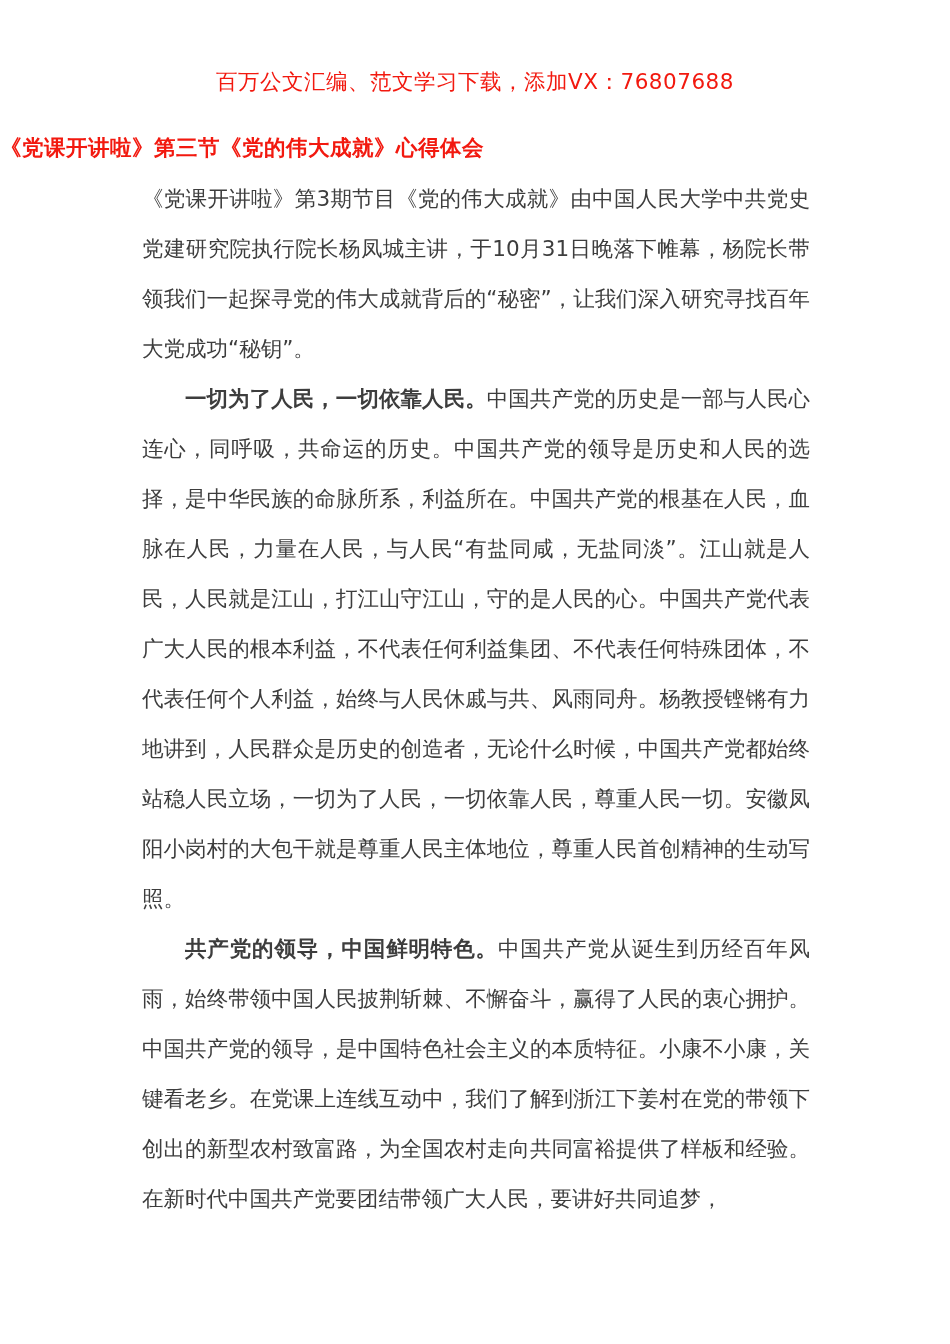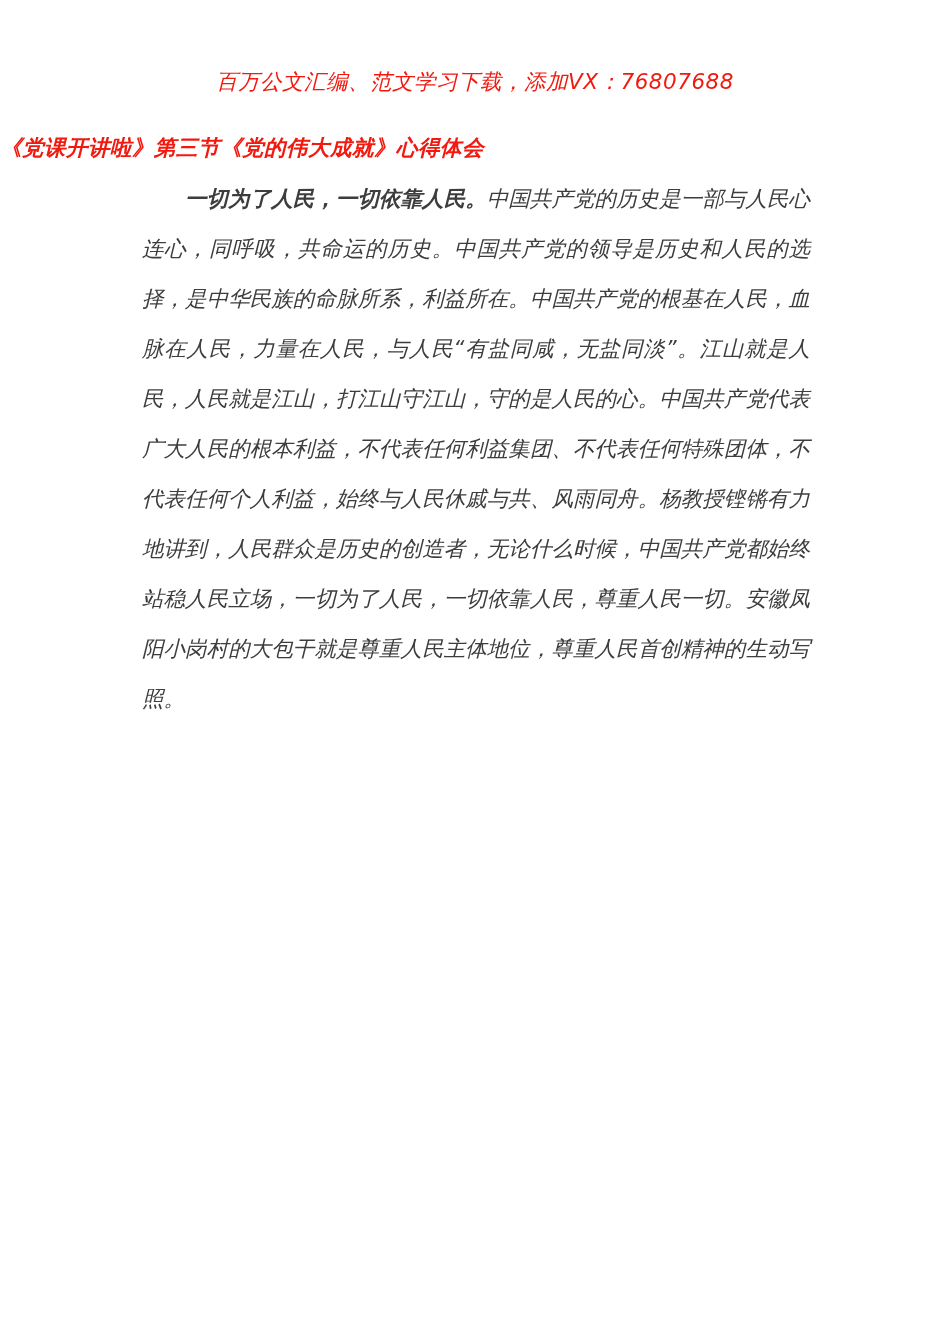--- a/index.html
+++ b/index.html
@@ -10,21 +10,20 @@
     background: #ffffff;
     font-family: "DejaVu Sans", "Liberation Sans", sans-serif;
   }
   .page {
     position: relative;
     width: 950px;
     height: 1344px;
     margin: 0;
     background: var(--bg, #ffffff);
     overflow: hidden;
-    font-style: italic;
   }
   .promo {
     padding-top: 67px;
     text-align: center;
     color: var(--accent, #f2190f);
     font-size: 21.5px;
     line-height: 30px;
     font-weight: normal;
     letter-spacing: 0.5px;
   }
@@ -60,19 +59,21 @@
 <body style="--bg: #ffffff; --accent: #f2190f; --text: #3d3d3d;">
 
 <div class="page">
 
   <div class="promo">百万公文汇编、范文学习下载，添加VX：76807688</div>
 
   <h1 class="doc-title">《党课开讲啦》第三节《党的伟大成就》心得体会</h1>
 
   <div class="doc-body">
 
+    <p class="para"><span>《党课开讲啦》第3期节目《党的伟大成就》由中国人民大学中共党史党建研究院执行院长杨凤城主讲，于10月31日晚落下帷幕，杨院长带领我们一起探寻党的伟大成就背后的“秘密”，让我们深入研究寻找百年大党成功“秘钥”。</span></p>
 
     <p class="para indent"><b>一切为了人民，一切依靠人民。</b><span>中国共产党的历史是一部与人民心连心，同呼吸，共命运的历史。中国共产党的领导是历史和人民的选择，是中华民族的命脉所系，利益所在。中国共产党的根基在人民，血脉在人民，力量在人民，与人民“有盐同咸，无盐同淡”。江山就是人民，人民就是江山，打江山守江山，守的是人民的心。中国共产党代表广大人民的根本利益，不代表任何利益集团、不代表任何特殊团体，不代表任何个人利益，始终与人民休戚与共、风雨同舟。杨教授铿锵有力地讲到，人民群众是历史的创造者，无论什么时候，中国共产党都始终站稳人民立场，一切为了人民，一切依靠人民，尊重人民一切。安徽凤阳小岗村的大包干就是尊重人民主体地位，尊重人民首创精神的生动写照。</span></p>
 
+    <p class="para indent"><b>共产党的领导，中国鲜明特色。</b><span>中国共产党从诞生到历经百年风雨，始终带领中国人民披荆斩棘、不懈奋斗，赢得了人民的衷心拥护。中国共产党的领导，是中国特色社会主义的本质特征。小康不小康，关键看老乡。在党课上连线互动中，我们了解到浙江下姜村在党的带领下创出的新型农村致富路，为全国农村走向共同富裕提供了样板和经验。在新时代中国共产党要团结带领广大人民，要讲好共同追梦，</span></p>
 
   </div>
 
 </div>
 
 </body></html>

